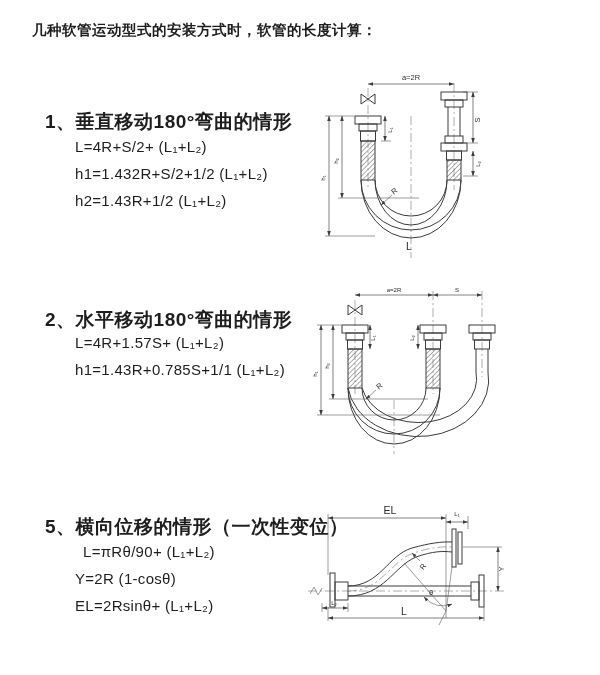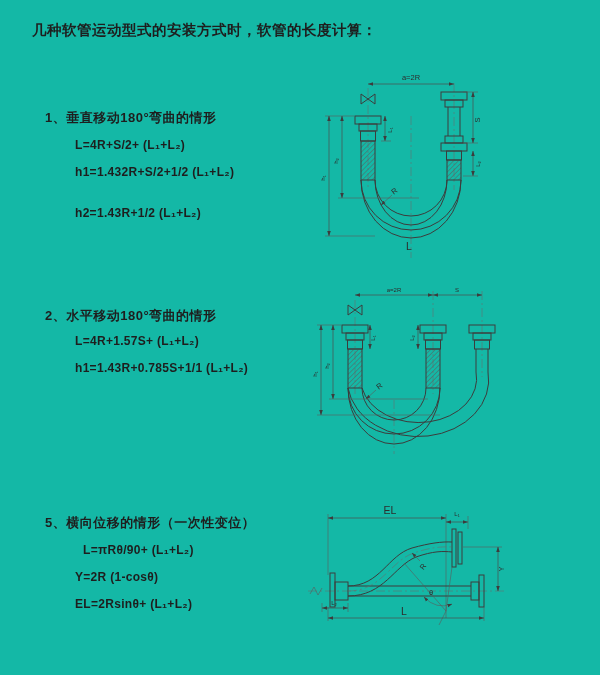--- a/index.html
+++ b/index.html
@@ -1,22 +1,22 @@
 <!DOCTYPE html>
 <html><head>
 <meta charset="utf-8">
 <style>
   html,body{margin:0;padding:0;background:#e8e8e8;}
   .page{
-    position:relative;width:600px;height:675px;background:#14b8a6;
+    position:relative;width:600px;height:675px;background:#ffffff;
     font-family:"Liberation Sans","DejaVu Sans",sans-serif;color:#1e1e1e;overflow:hidden;
   }
   .title{position:absolute;left:32px;top:21px;font-size:14.5px;font-weight:700;letter-spacing:.5px;}
-  .sec-heading{position:absolute;font-size:13px;font-weight:700;letter-spacing:.5px;}
-  .formula{position:absolute;font-size:12px;font-weight:700;letter-spacing:.3px;}
+  .sec-heading{position:absolute;font-size:19px;font-weight:700;letter-spacing:.5px;}
+  .formula{position:absolute;font-size:15px;font-weight:400;letter-spacing:.3px;}
   svg{position:absolute;overflow:visible;}
   .ln{stroke:#3c3c3c;stroke-width:1;fill:none;}
   .thin{stroke:#5a5a5a;stroke-width:.6;fill:none;}
   .dim{stroke:#4a4a4a;stroke-width:.7;fill:none;}
   .cl{stroke:#6a6a6a;stroke-width:.55;fill:none;stroke-dasharray:9 3 2 3;}
   .braid{fill:url(#hatch);stroke:#3c3c3c;stroke-width:1;}
   .m2{marker-start:url(#ar);marker-end:url(#ar);}
   .me{marker-end:url(#ar);}
   text{fill:#2d2d2d;font-family:"Liberation Sans","DejaVu Sans",sans-serif;}
   .tS{font-size:6px;}
@@ -26,21 +26,21 @@
 </head>
 <body>
 
 <div class="page">
 
   <div class="title">几种软管运动型式的安装方式时，软管的长度计算：</div>
 
   <div class="sec-heading" style="left:45px;top:109px;">1、垂直移动180°弯曲的情形</div>
   <div class="formula" style="left:75px;top:138px;">L=4R+S/2+ (L₁+L₂)</div>
   <div class="formula" style="left:75px;top:165px;">h1=1.432R+S/2+1/2 (L₁+L₂)</div>
-  <div class="formula" style="left:75px;top:192px;margin-top:14px;">h2=1.43R+1/2 (L₁+L₂)</div>
+  <div class="formula" style="left:75px;top:192px;">h2=1.43R+1/2 (L₁+L₂)</div>
 
   <div class="sec-heading" style="left:45px;top:307px;">2、水平移动180°弯曲的情形</div>
   <div class="formula" style="left:75px;top:334px;text-align:center;">L=4R+1.57S+ (L₁+L₂)</div>
   <div class="formula" style="left:75px;top:361px;">h1=1.43R+0.785S+1/1 (L₁+L₂)</div>
 
   <div class="sec-heading" style="left:45px;top:514px;">5、横向位移的情形（一次性变位）</div>
   <div class="formula" style="left:75px;top:543px;margin-left:8px;">L=πRθ/90+ (L₁+L₂)</div>
   <div class="formula" style="left:75px;top:570px;">Y=2R (1-cosθ)</div>
   <div class="formula" style="left:75px;top:597px;">EL=2Rsinθ+ (L₁+L₂)</div>
 

